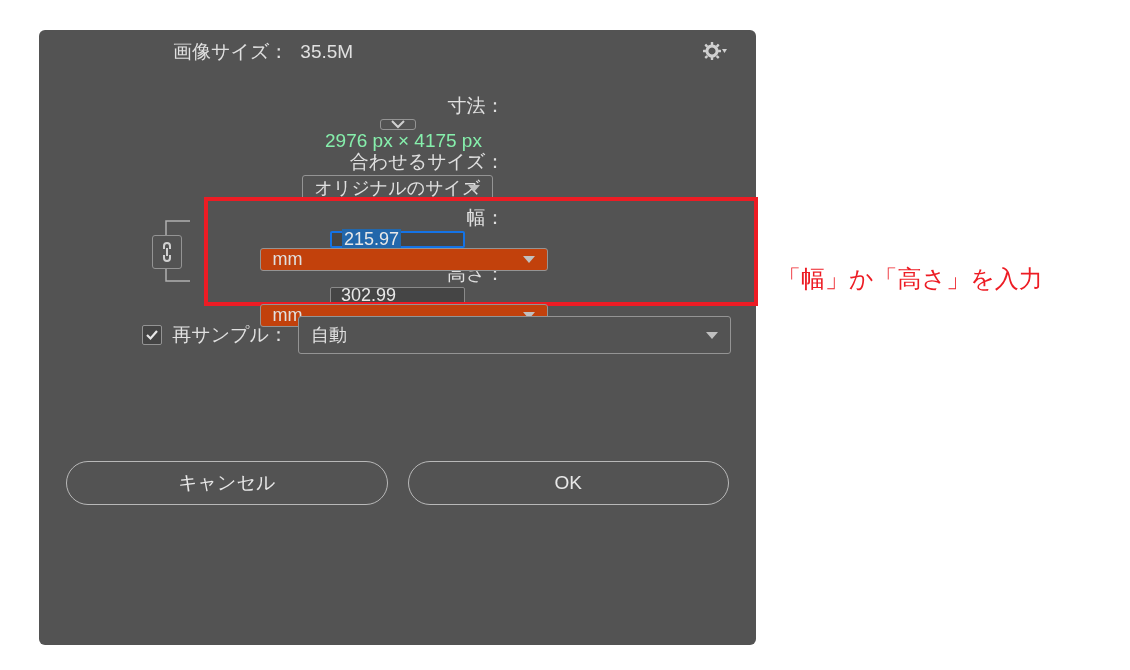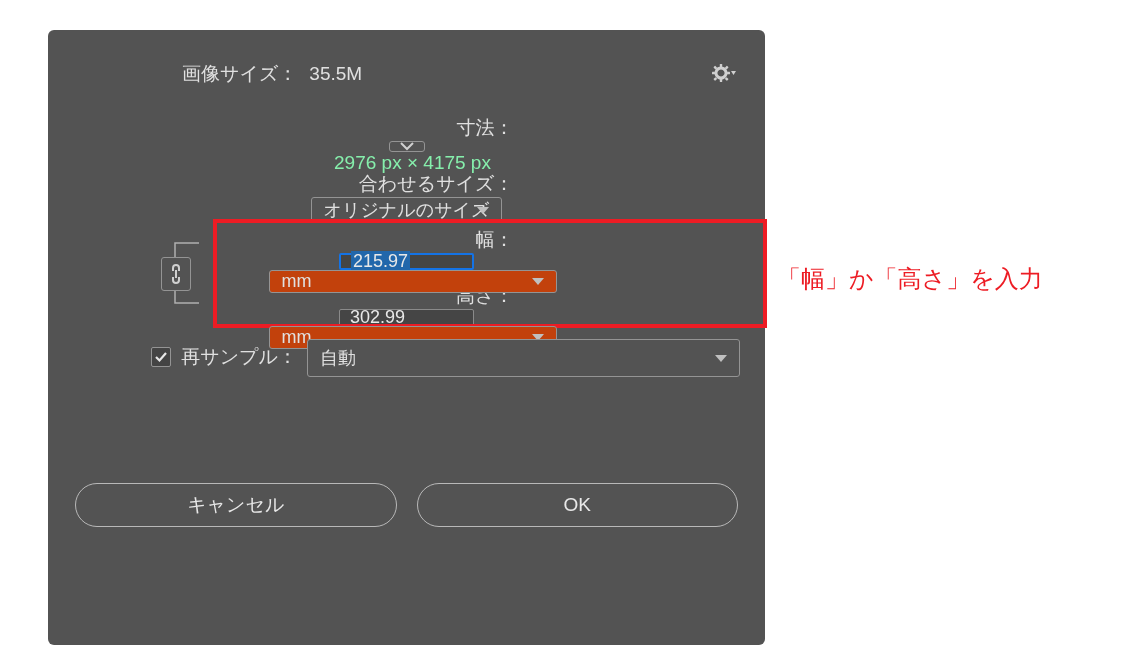--- a/index.html
+++ b/index.html
@@ -9,27 +9,27 @@
     }
     body {
       width: 1130px;
       height: 670px;
       background: #ffffff;
       font-family: -apple-system, "Hiragino Sans", "Hiragino Kaku Gothic ProN", Meiryo, sans-serif;
       position: relative;
     }
     .dialog {
       position: absolute;
-      left: 48px;
+      left: 39px;
       top: 30px;
       width: 717px;
       height: 615px;
       background: #535353;
       border-radius: 6px;
-      padding: 31px 25px;
+      padding: 9px 25px;
       color: #e8e8e8;
     }
     .header-row {
       display: flex;
       align-items: center;
       position: relative;
       margin-bottom: 28px;
       padding-left: 109px;
     }
     .header-label {
@@ -184,20 +184,21 @@
       background: #535353;
       border: 1px solid #949494;
       border-radius: 3px;
       display: flex;
       align-items: center;
       justify-content: center;
       cursor: pointer;
     }
     .checkbox-row {
       display: flex;
+      align-items: center;
       margin-top: 20px;
       margin-bottom: 20px;
       height: 36px;
     }
     .checkbox-label-area {
       width: 234px;
       display: flex;
       align-items: center;
       justify-content: flex-end;
       padding-right: 10px;

